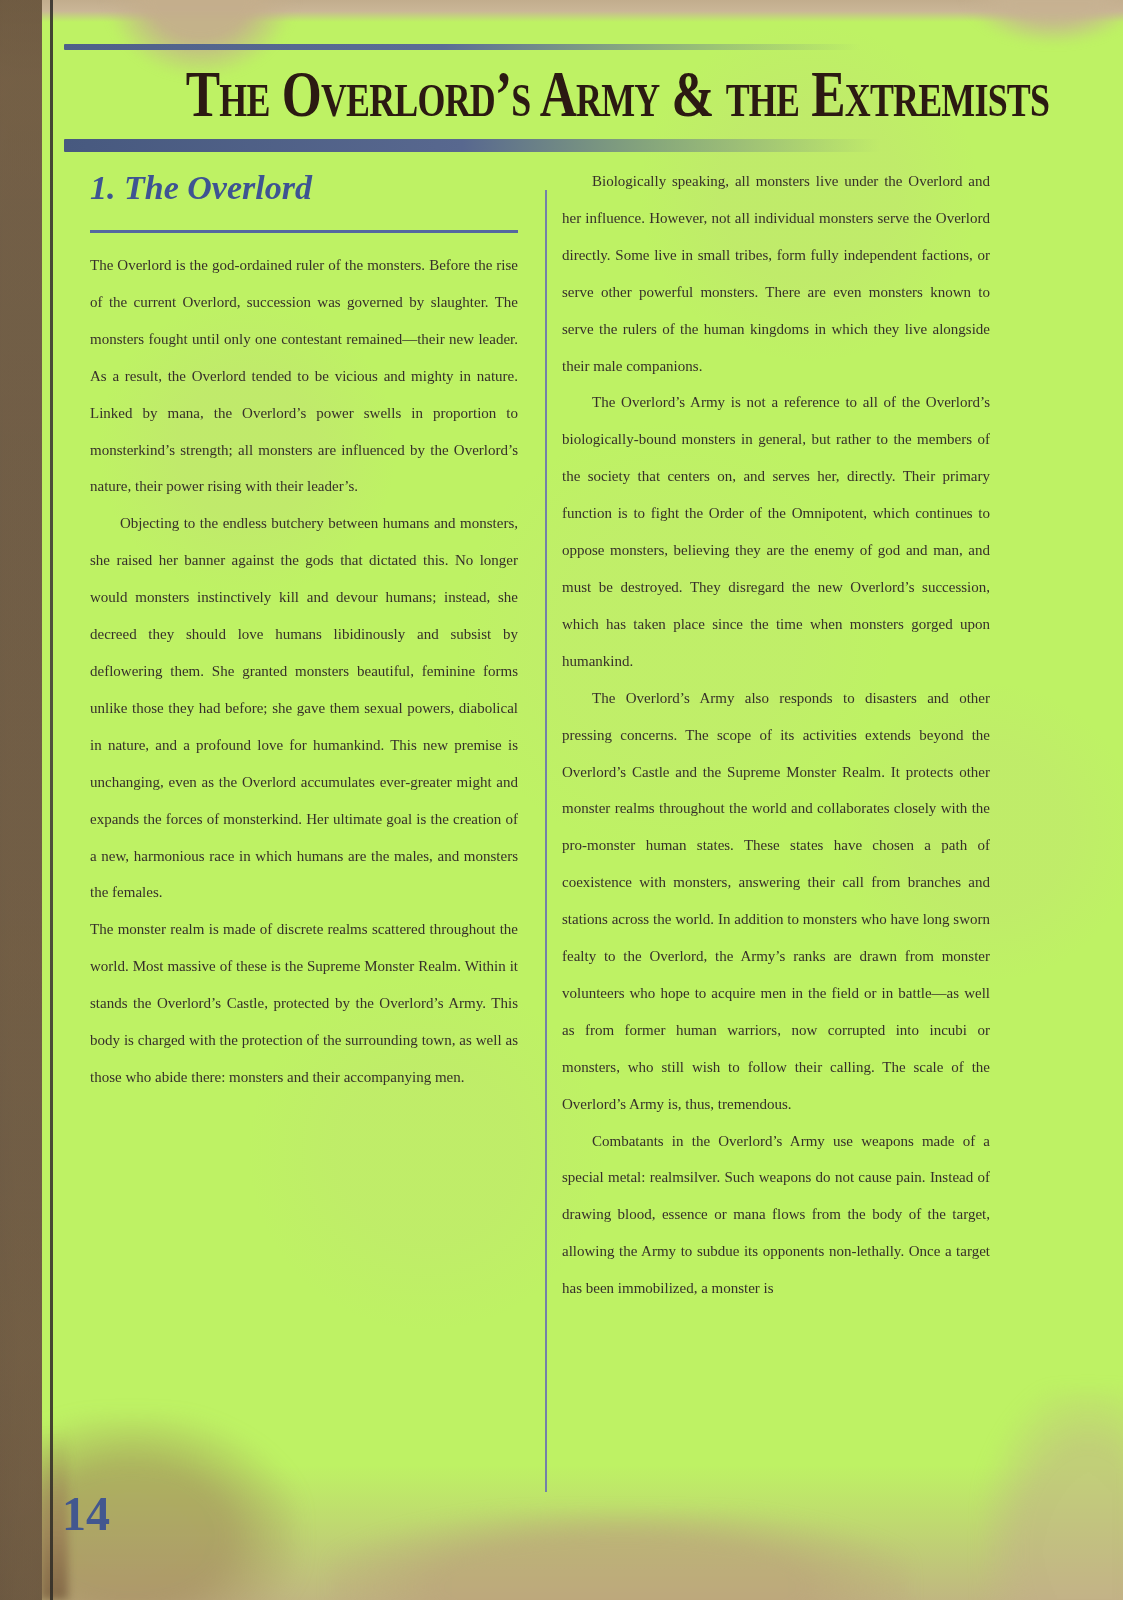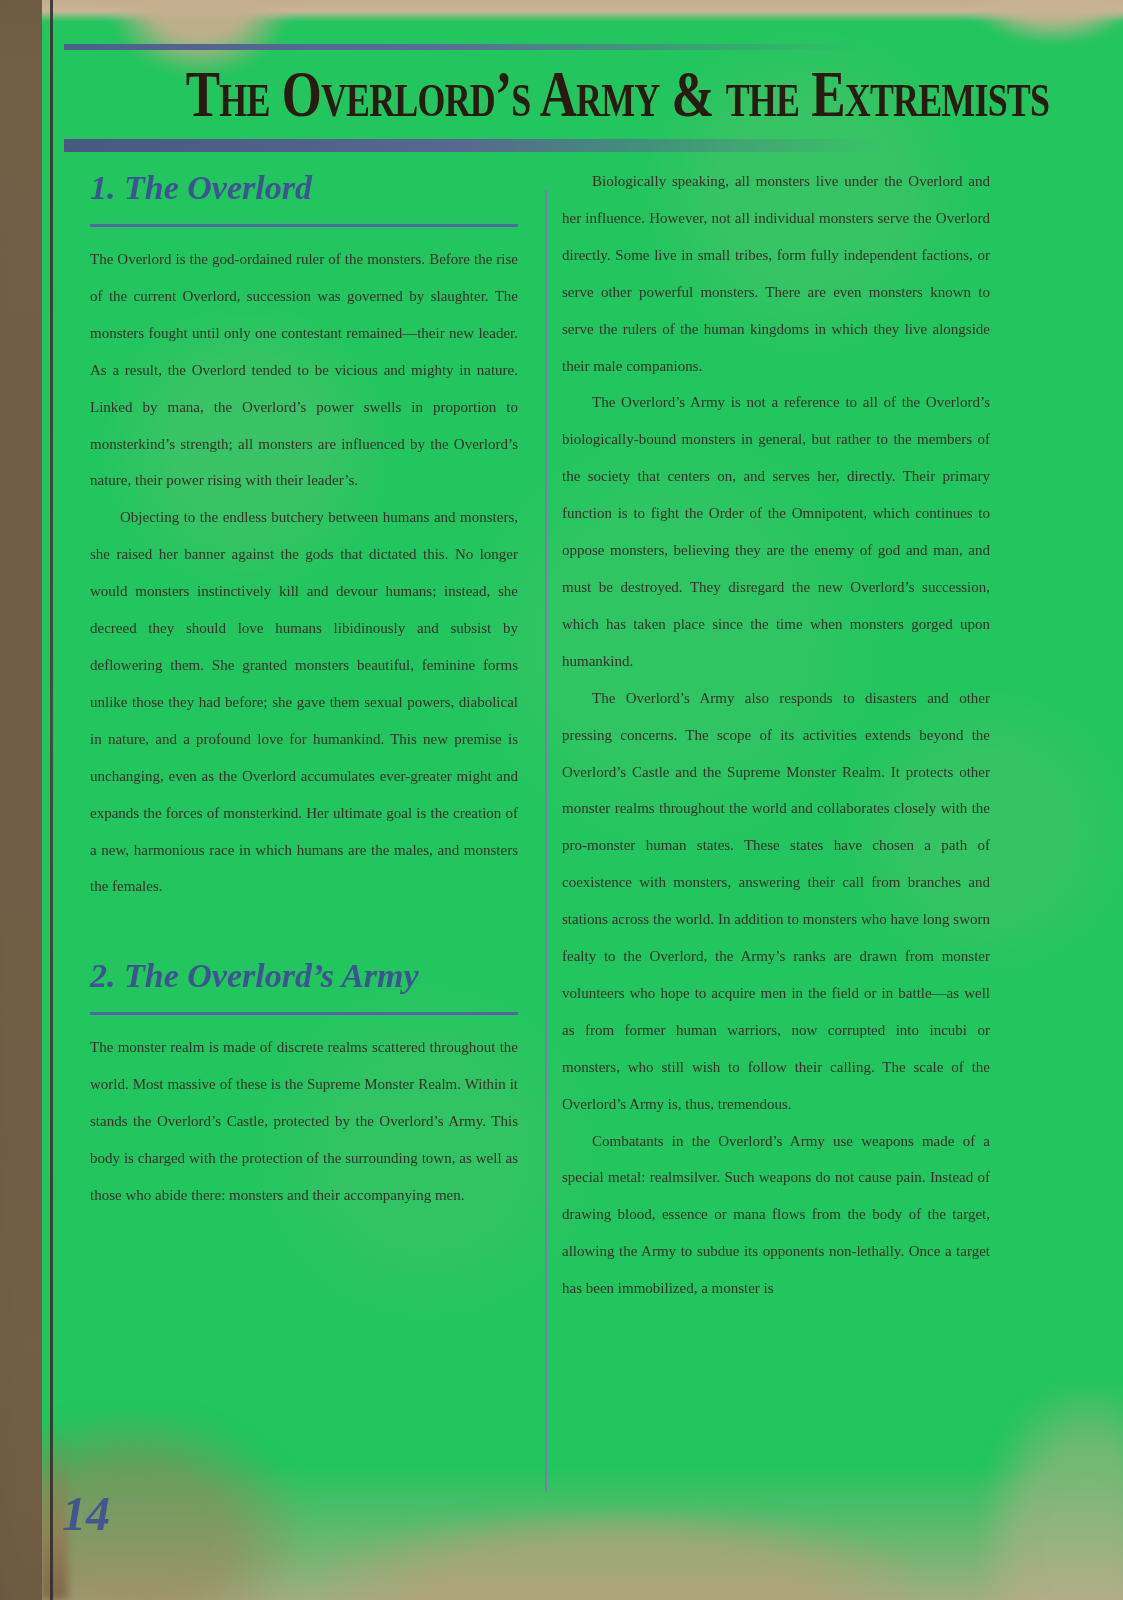--- a/index.html
+++ b/index.html
@@ -1,18 +1,18 @@
 <!DOCTYPE html>
 <html><head>
 <meta charset="utf-8">
 <style>
   html,body{margin:0;padding:0;background:#777;}
   .page{
     position:relative;width:1123px;height:1600px;overflow:hidden;
-    background:#22c55e;
+    background:#bef264;
     font-family:"Liberation Serif", serif;
   }
   .page::before{ 
     content:"";position:absolute;inset:0;z-index:0;pointer-events:none;
     background-image:
       radial-gradient(circle at 22% 28%, rgba(205,185,150,.14) 0 70px, transparent 150px),
       radial-gradient(circle at 72% 12%, rgba(205,185,150,.12) 0 90px, transparent 170px),
       radial-gradient(circle at 88% 52%, rgba(205,185,150,.10) 0 80px, transparent 150px),
       radial-gradient(circle at 38% 72%, rgba(205,185,150,.09) 0 90px, transparent 180px),
       radial-gradient(circle at 60% 40%, rgba(214,196,162,.08) 0 120px, transparent 220px);
@@ -66,34 +66,34 @@
     display:inline-block;transform:scaleX(.78);transform-origin:50% 50%;
     font-weight:bold;font-variant:small-caps;font-size:66px;letter-spacing:-1px;
     color:#2b1a12;
   }
   
   .columns{position:absolute;left:90px;top:163px;width:900px;z-index:2;display:flex;gap:44px;}
   .col{width:428px;}
   .col-divider{position:absolute;left:545px;top:190px;width:2px;height:1302px;z-index:2;
     background:#7381a8;}
   h2.section-heading{
-    margin:6px 0 14px 0;padding-bottom:17px;
+    margin:6px 0 14px 0;padding-bottom:23px;
     font-style:italic;font-weight:bold;font-size:34px;line-height:38px;
     color:#3e5492;border-bottom:3px solid #5468a0;letter-spacing:0;
   }
   h2.second{margin-top:52px;}
   .col p{
     margin:0;font-size:15px;line-height:36.9px;text-align:justify;
     color:#37302a;
   }
   .col p.indent{text-indent:30px;}
   
   .page-number{
     position:absolute;left:62px;top:1486px;z-index:5;
-    font-style:italic;font-weight:bold;font-size:48px;color:#42578f;
+    font-weight:bold;font-size:48px;color:#42578f;
   }
 </style>
 </head>
 <body>
 
 <div class="page">
 
   <div class="stain stain-top-band"></div>
   <div class="stain stain-top-left"></div>
   <div class="stain stain-top-right"></div>
@@ -113,21 +113,20 @@
 
   <div class="col-divider"></div>
 
   <main class="columns">
 
     <section class="col col-left">
       <h2 class="section-heading">1. The Overlord</h2>
       <p>The Overlord is the god-ordained ruler of the monsters. Before the rise of the current Overlord, succession was governed by slaughter. The monsters fought until only one contestant remained—their new leader. As a result, the Overlord tended to be vicious and mighty in nature. Linked by mana, the Overlord’s power swells in proportion to monsterkind’s strength; all monsters are influenced by the Overlord’s nature, their power rising with their leader’s.</p>
       <p class="indent">Objecting to the endless butchery between humans and monsters, she raised her banner against the gods that dictated this. No longer would monsters instinctively kill and devour humans; instead, she decreed they should love humans libidinously and subsist by deflowering them. She granted monsters beautiful, feminine forms unlike those they had before; she gave them sexual powers, diabolical in nature, and a profound love for humankind. This new premise is unchanging, even as the Overlord accumulates ever-greater might and expands the forces of monsterkind. Her ultimate goal is the creation of a new, harmonious race in which humans are the males, and monsters the females.</p>
 
-      <h2 class="section-heading second">2. The Overlord’s Army</h2>
       <p>The monster realm is made of discrete realms scattered throughout the world. Most massive of these is the Supreme Monster Realm. Within it stands the Overlord’s Castle, protected by the Overlord’s Army. This body is charged with the protection of the surrounding town, as well as those who abide there: monsters and their accompanying men.</p>
     </section>
 
     <section class="col col-right">
       <p class="indent">Biologically speaking, all monsters live under the Overlord and her influence. However, not all individual monsters serve the Overlord directly. Some live in small tribes, form fully independent factions, or serve other powerful monsters. There are even monsters known to serve the rulers of the human kingdoms in which they live alongside their male companions.</p>
       <p class="indent">The Overlord’s Army is not a reference to all of the Overlord’s biologically-bound monsters in general, but rather to the members of the society that centers on, and serves her, directly. Their primary function is to fight the Order of the Omnipotent, which continues to oppose monsters, believing they are the enemy of god and man, and must be destroyed. They disregard the new Overlord’s succession, which has taken place since the time when monsters gorged upon humankind.</p>
       <p class="indent">The Overlord’s Army also responds to disasters and other pressing concerns. The scope of its activities extends beyond the Overlord’s Castle and the Supreme Monster Realm. It protects other monster realms throughout the world and collaborates closely with the pro-monster human states. These states have chosen a path of coexistence with monsters, answering their call from branches and stations across the world. In addition to monsters who have long sworn fealty to the Overlord, the Army’s ranks are drawn from monster volunteers who hope to acquire men in the field or in battle—as well as from former human warriors, now corrupted into incubi or monsters, who still wish to follow their calling. The scale of the Overlord’s Army is, thus, tremendous.</p>
       <p class="indent">Combatants in the Overlord’s Army use weapons made of a special metal: realmsilver. Such weapons do not cause pain. Instead of drawing blood, essence or mana flows from the body of the target, allowing the Army to subdue its opponents non-lethally. Once a target has been immobilized, a monster is</p>
     </section>
 

